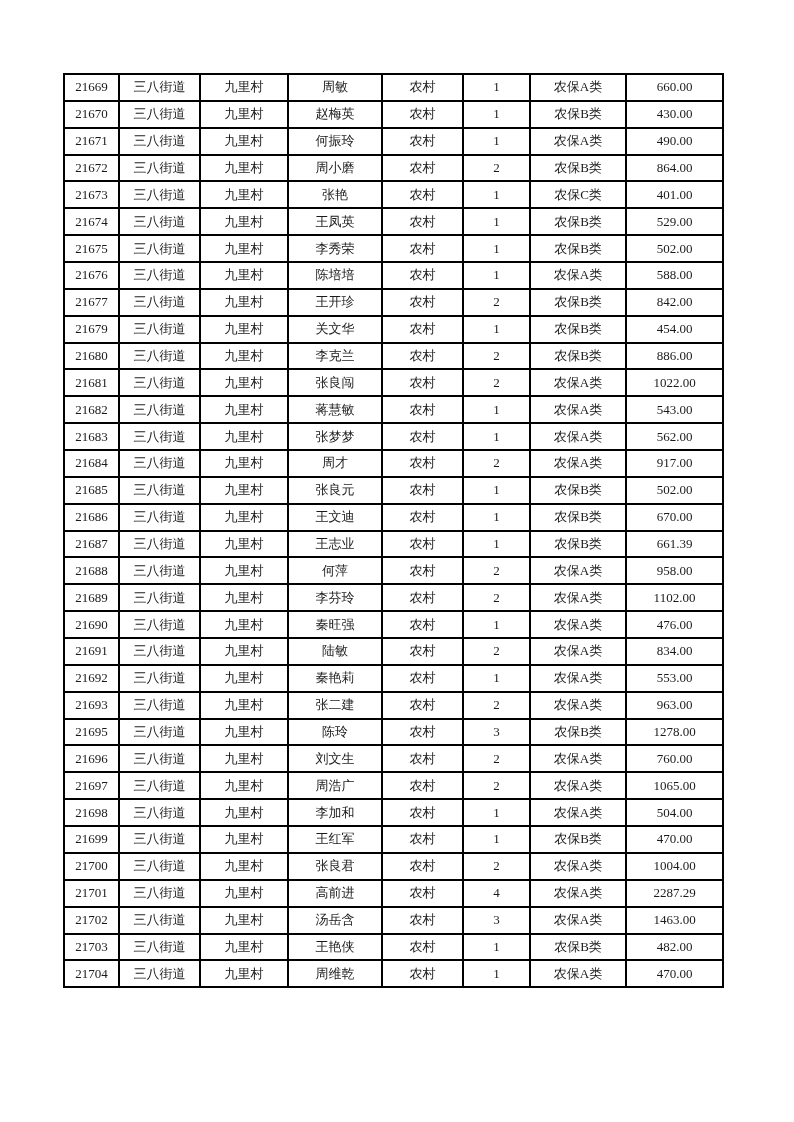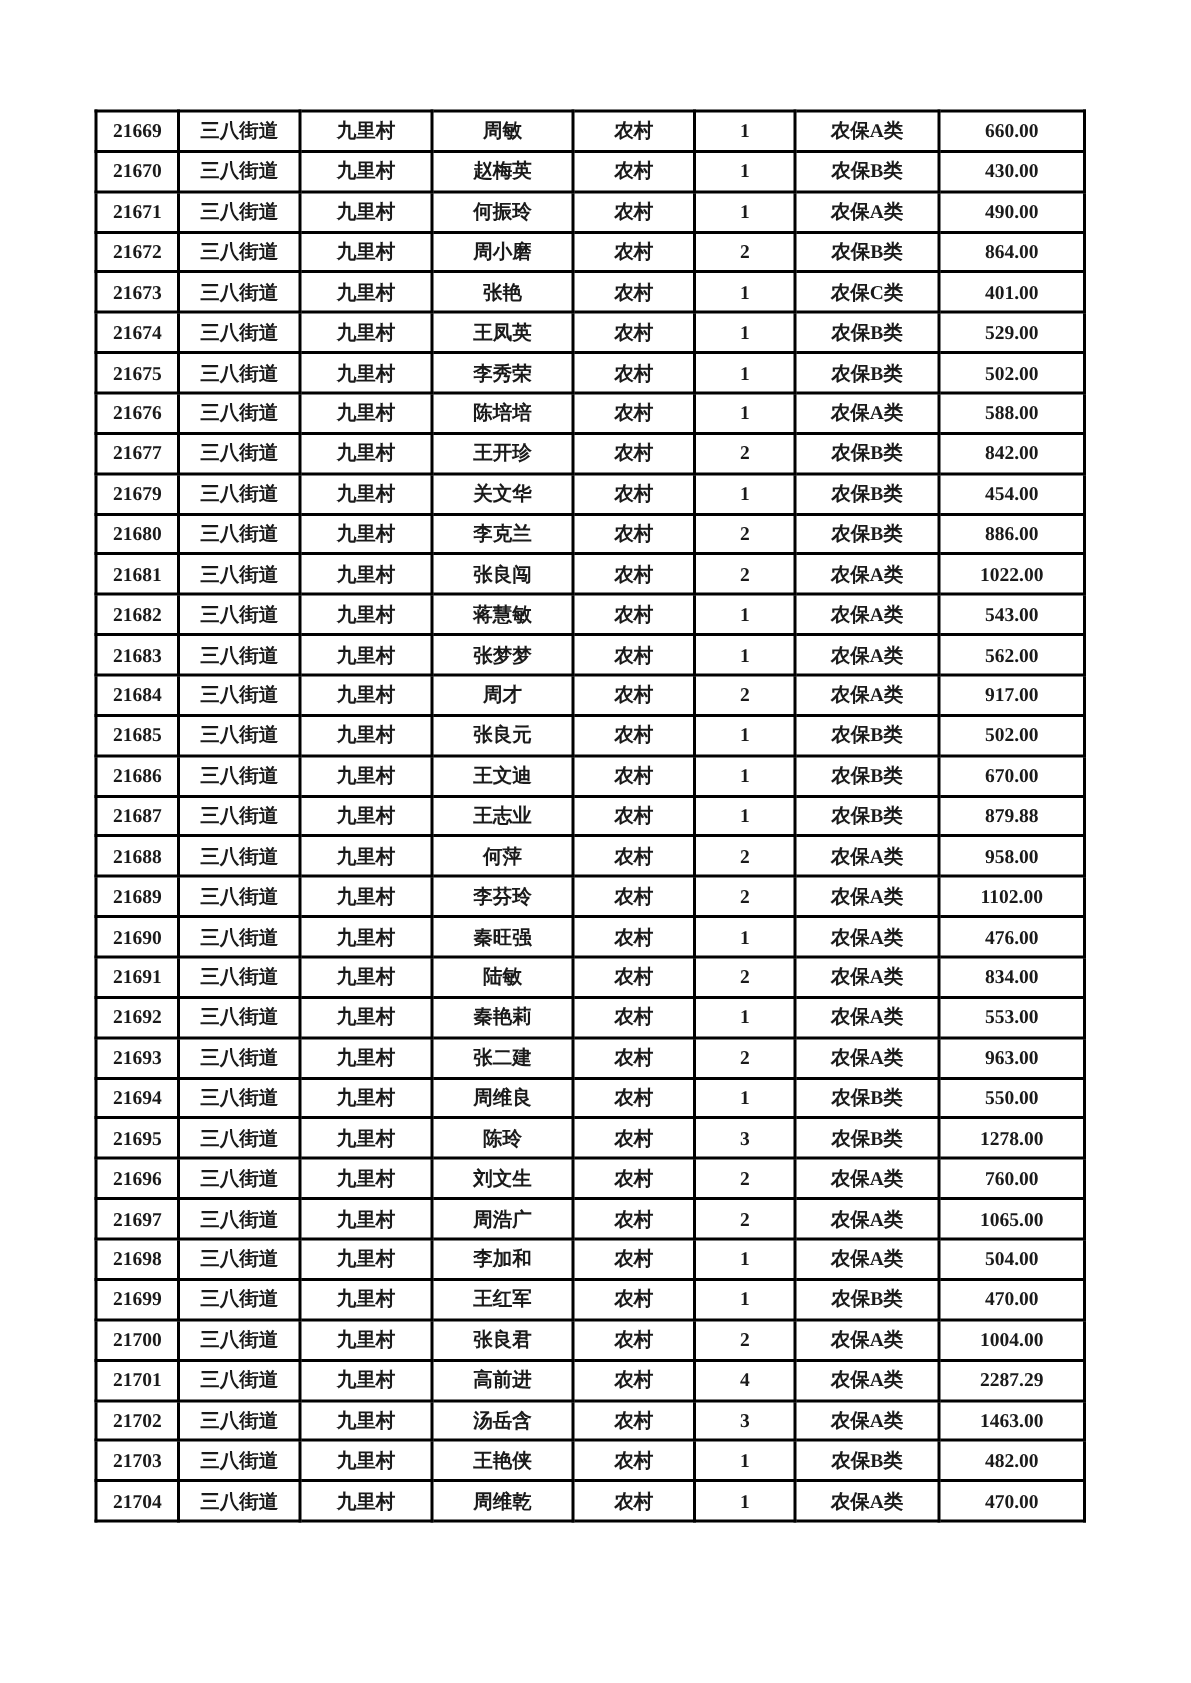--- a/index.html
+++ b/index.html
@@ -7,21 +7,20 @@
     padding: 0;
     background: #ffffff;
     font-family: "Liberation Serif", "DejaVu Serif", serif;
   }
   .page {
     position: relative;
     width: 794px;
     height: 1122px;
     background: #ffffff;
     overflow: hidden;
-    font-weight: bold;
   }
   table.grid {
     position: absolute;
     left: 63px;
     top: 73px;
     width: 616px;
     border-collapse: collapse;
     table-layout: fixed;
   }
   table.grid td {
@@ -233,21 +232,21 @@
     <td class="c-amount">670.00</td>
   </tr>
         <tr>
     <td class="c-id">21687</td>
     <td class="c-street">三八街道</td>
     <td class="c-village">九里村</td>
     <td class="c-name">王志业</td>
     <td class="c-res">农村</td>
     <td class="c-count">1</td>
     <td class="c-category">农保B类</td>
-    <td class="c-amount">879.88</td>
+    <td class="c-amount">661.39</td>
   </tr>
         <tr>
     <td class="c-id">21688</td>
     <td class="c-street">三八街道</td>
     <td class="c-village">九里村</td>
     <td class="c-name">何萍</td>
     <td class="c-res">农村</td>
     <td class="c-count">2</td>
     <td class="c-category">农保A类</td>
     <td class="c-amount">958.00</td>
@@ -294,30 +293,20 @@
   </tr>
         <tr>
     <td class="c-id">21693</td>
     <td class="c-street">三八街道</td>
     <td class="c-village">九里村</td>
     <td class="c-name">张二建</td>
     <td class="c-res">农村</td>
     <td class="c-count">2</td>
     <td class="c-category">农保A类</td>
     <td class="c-amount">963.00</td>
-  </tr>
-        <tr>
-    <td class="c-id">21694</td>
-    <td class="c-street">三八街道</td>
-    <td class="c-village">九里村</td>
-    <td class="c-name">周维良</td>
-    <td class="c-res">农村</td>
-    <td class="c-count">1</td>
-    <td class="c-category">农保B类</td>
-    <td class="c-amount">550.00</td>
   </tr>
         <tr>
     <td class="c-id">21695</td>
     <td class="c-street">三八街道</td>
     <td class="c-village">九里村</td>
     <td class="c-name">陈玲</td>
     <td class="c-res">农村</td>
     <td class="c-count">3</td>
     <td class="c-category">农保B类</td>
     <td class="c-amount">1278.00</td>

